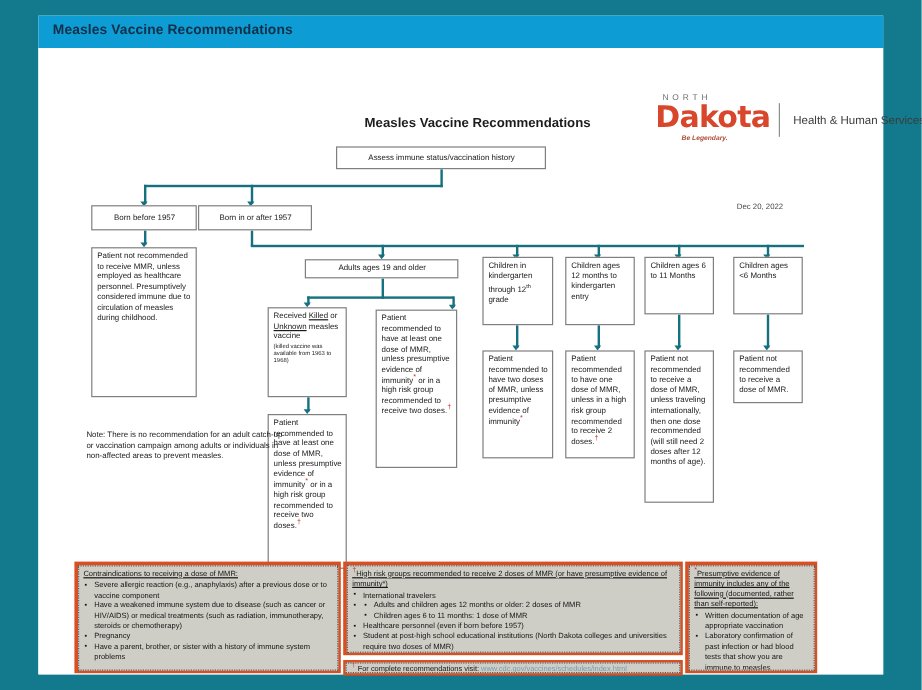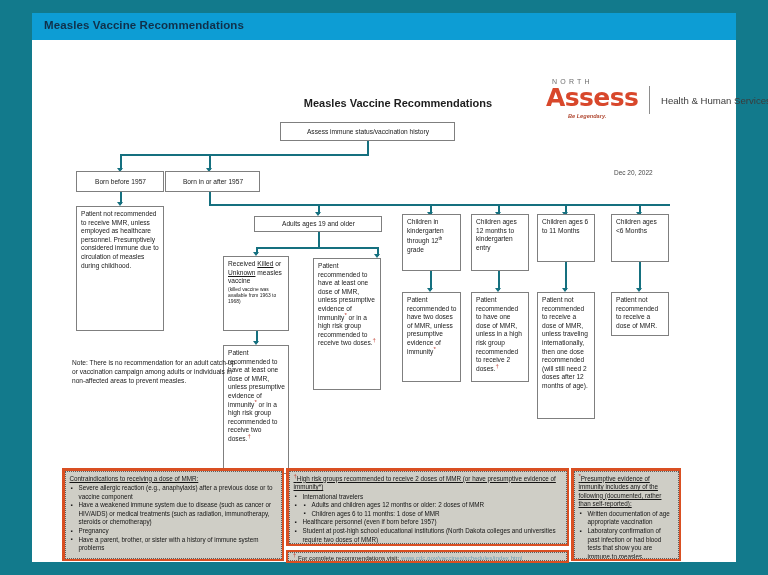--- a/index.html
+++ b/index.html
@@ -121,21 +121,21 @@
 <div id="slide">
 
   <div id="title-bar">
     <div class="t">Measles Vaccine Recommendations</div>
   </div>
 
   <div id="canvas">
 
     <div id="logo">
       <div class="north">NORTH</div>
-      <div class="dakota">Assess</div>
+      <div class="dakota">Dakota</div>
       <div class="legend">Be Legendary.</div>
       <div class="bar"></div>
       <div class="hhs">Health &amp; Human Services</div>
     </div>
 
     <div id="chart-title">Measles Vaccine Recommendations</div>
     <div id="date-label">Dec 20, 2022</div>
 
     <div class="ln vl" style="left:335px;top:101px;height:15px;"></div>
 

